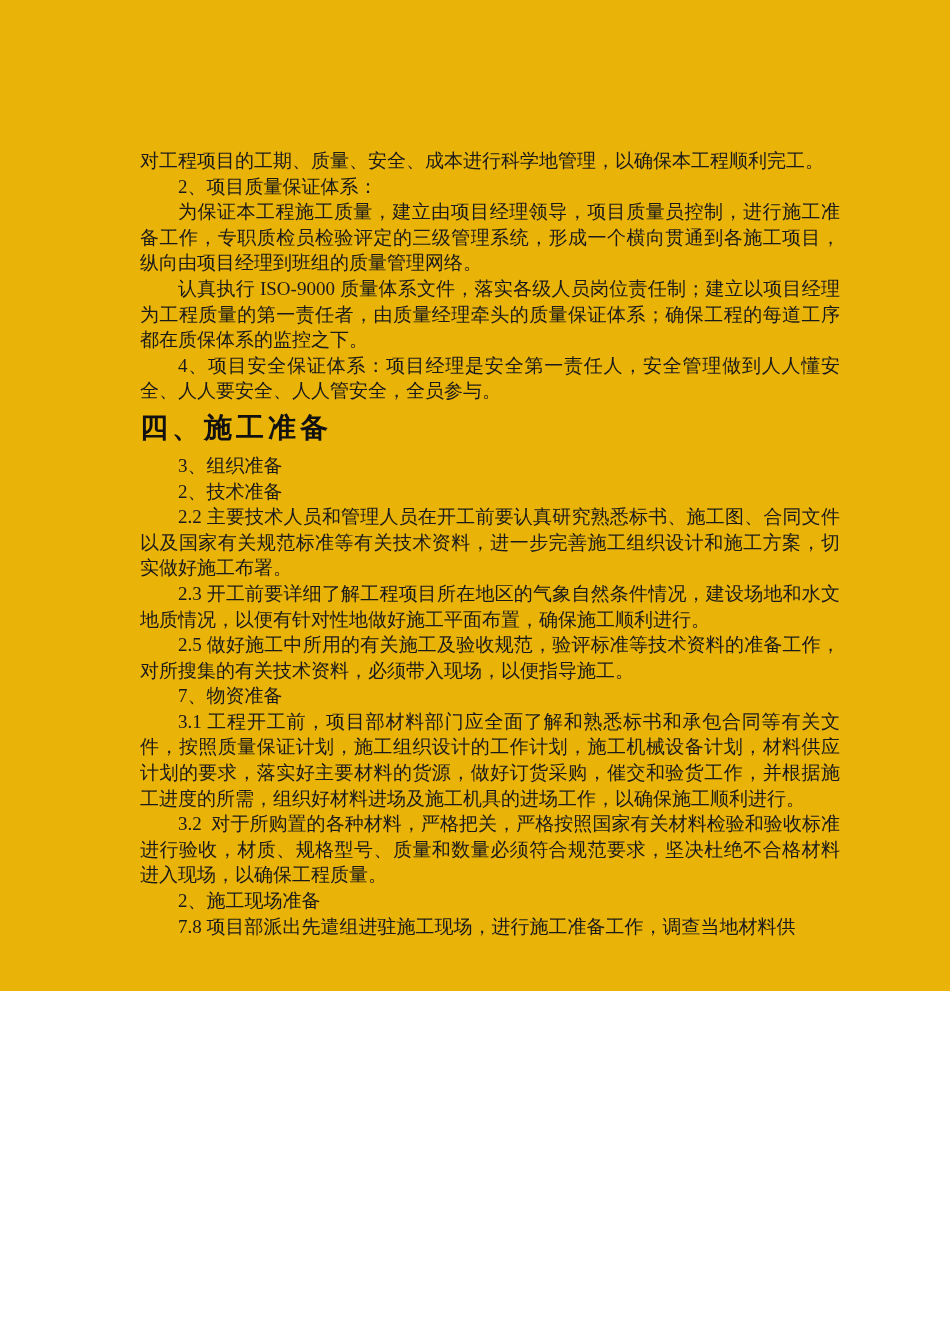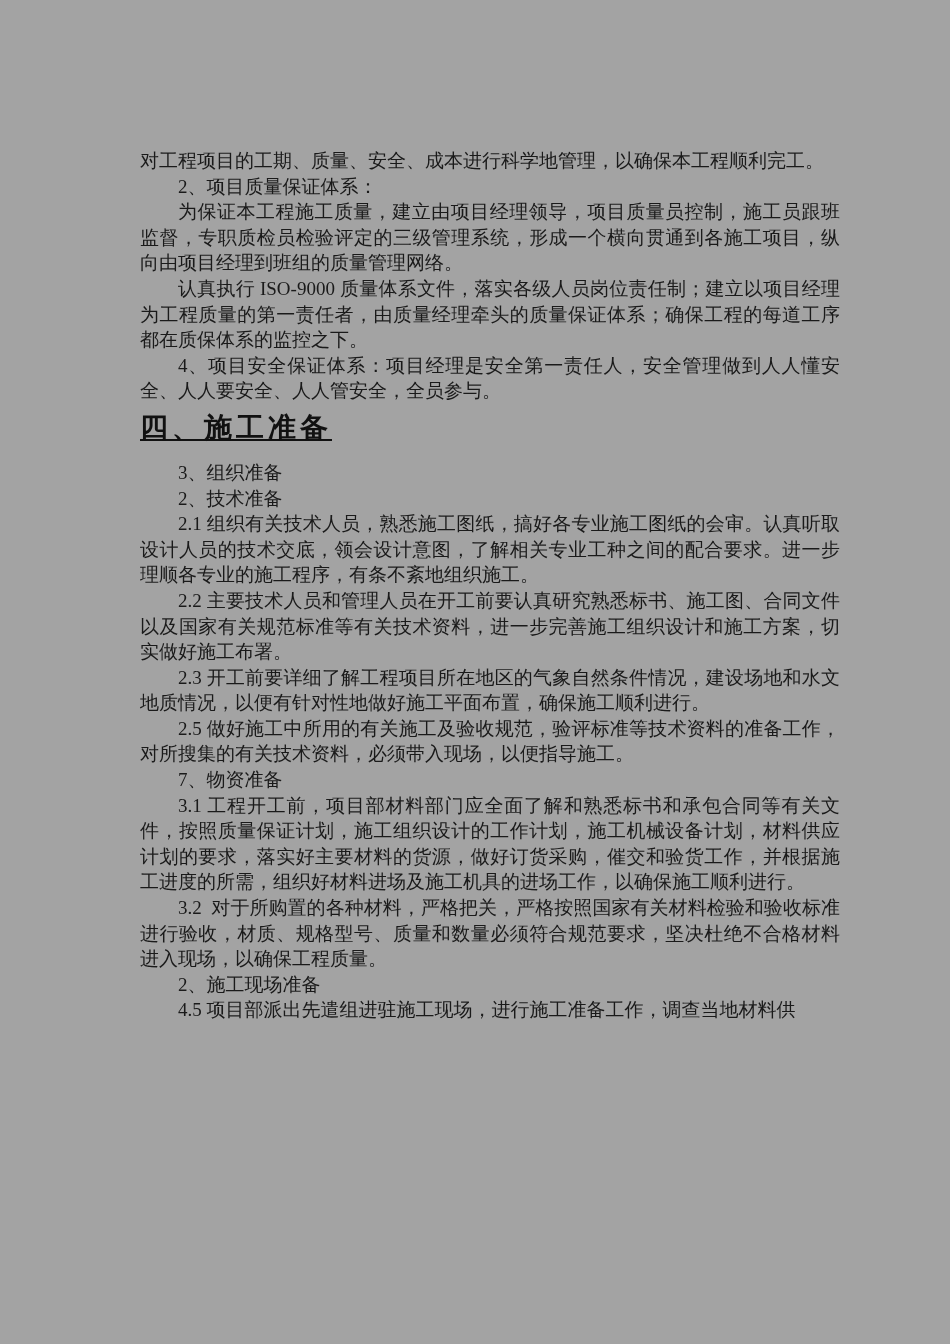--- a/index.html
+++ b/index.html
@@ -3,22 +3,22 @@
 <meta charset="utf-8">
 <style>
   html, body {
     margin: 0;
     padding: 0;
     background: #ffffff;
   }
   .page {
     position: relative;
     width: 950px;
-    height: 1344px;
-    background: #a3a3a3;
+    height: 991px;
+    background: #eab308;
     overflow: hidden;
     font-family: "Liberation Serif", "DejaVu Serif", serif;
     color: #1a1a1a;
   }
   .content {
     position: absolute;
     left: 140px;
     top: 148px;
     width: 700px;
   }
@@ -32,43 +32,41 @@
   }
   .para.indent {
     text-indent: 2em;
   }
   .heading {
     font-size: 28px;
     line-height: 38px;
     font-weight: bold;
     letter-spacing: 4px;
     color: #111111;
-    margin: 5px 0 13px 0;
+    margin: 5px 0 6px 0;
     text-align: left;
     white-space: pre-wrap;
-    text-decoration: underline;
   }
 </style>
 </head>
 <body>
 
 <div class="page">
   <div class="content" id="document-content">
 
   <div class="para">对工程项目的工期、质量、安全、成本进行科学地管理，以确保本工程顺利完工。</div>
       <div class="para indent">2、项目质量保证体系：</div>
-      <div class="para indent">为保证本工程施工质量，建立由项目经理领导，项目质量员控制，施工员跟班监督，专职质检员检验评定的三级管理系统，形成一个横向贯通到各施工项目，纵向由项目经理到班组的质量管理网络。</div>
+      <div class="para indent">为保证本工程施工质量，建立由项目经理领导，项目质量员控制，进行施工准备工作，专职质检员检验评定的三级管理系统，形成一个横向贯通到各施工项目，纵向由项目经理到班组的质量管理网络。</div>
       <div class="para indent">认真执行 ISO-9000 质量体系文件，落实各级人员岗位责任制；建立以项目经理为工程质量的第一责任者，由质量经理牵头的质量保证体系；确保工程的每道工序都在质保体系的监控之下。</div>
       <div class="para indent">4、项目安全保证体系：项目经理是安全第一责任人，安全管理做到人人懂安全、人人要安全、人人管安全，全员参与。</div>
       <div class="heading">四、施工准备</div>
       <div class="para indent">3、组织准备</div>
       <div class="para indent">2、技术准备</div>
-      <div class="para indent">2.1 组织有关技术人员，熟悉施工图纸，搞好各专业施工图纸的会审。认真听取设计人员的技术交底，领会设计意图，了解相关专业工种之间的配合要求。进一步理顺各专业的施工程序，有条不紊地组织施工。</div>
       <div class="para indent">2.2 主要技术人员和管理人员在开工前要认真研究熟悉标书、施工图、合同文件以及国家有关规范标准等有关技术资料，进一步完善施工组织设计和施工方案，切实做好施工布署。</div>
       <div class="para indent">2.3 开工前要详细了解工程项目所在地区的气象自然条件情况，建设场地和水文地质情况，以便有针对性地做好施工平面布置，确保施工顺利进行。</div>
       <div class="para indent">2.5 做好施工中所用的有关施工及验收规范，验评标准等技术资料的准备工作，对所搜集的有关技术资料，必须带入现场，以便指导施工。</div>
       <div class="para indent">7、物资准备</div>
       <div class="para indent">3.1 工程开工前，项目部材料部门应全面了解和熟悉标书和承包合同等有关文件，按照质量保证计划，施工组织设计的工作计划，施工机械设备计划，材料供应计划的要求，落实好主要材料的货源，做好订货采购，催交和验货工作，并根据施工进度的所需，组织好材料进场及施工机具的进场工作，以确保施工顺利进行。</div>
       <div class="para indent">3.2  对于所购置的各种材料，严格把关，严格按照国家有关材料检验和验收标准进行验收，材质、规格型号、质量和数量必须符合规范要求，坚决杜绝不合格材料进入现场，以确保工程质量。</div>
       <div class="para indent">2、施工现场准备</div>
-      <div class="para indent">4.5 项目部派出先遣组进驻施工现场，进行施工准备工作，调查当地材料供</div>
+      <div class="para indent">7.8 项目部派出先遣组进驻施工现场，进行施工准备工作，调查当地材料供</div>
     </div>
 </div>
 
 </body></html>

